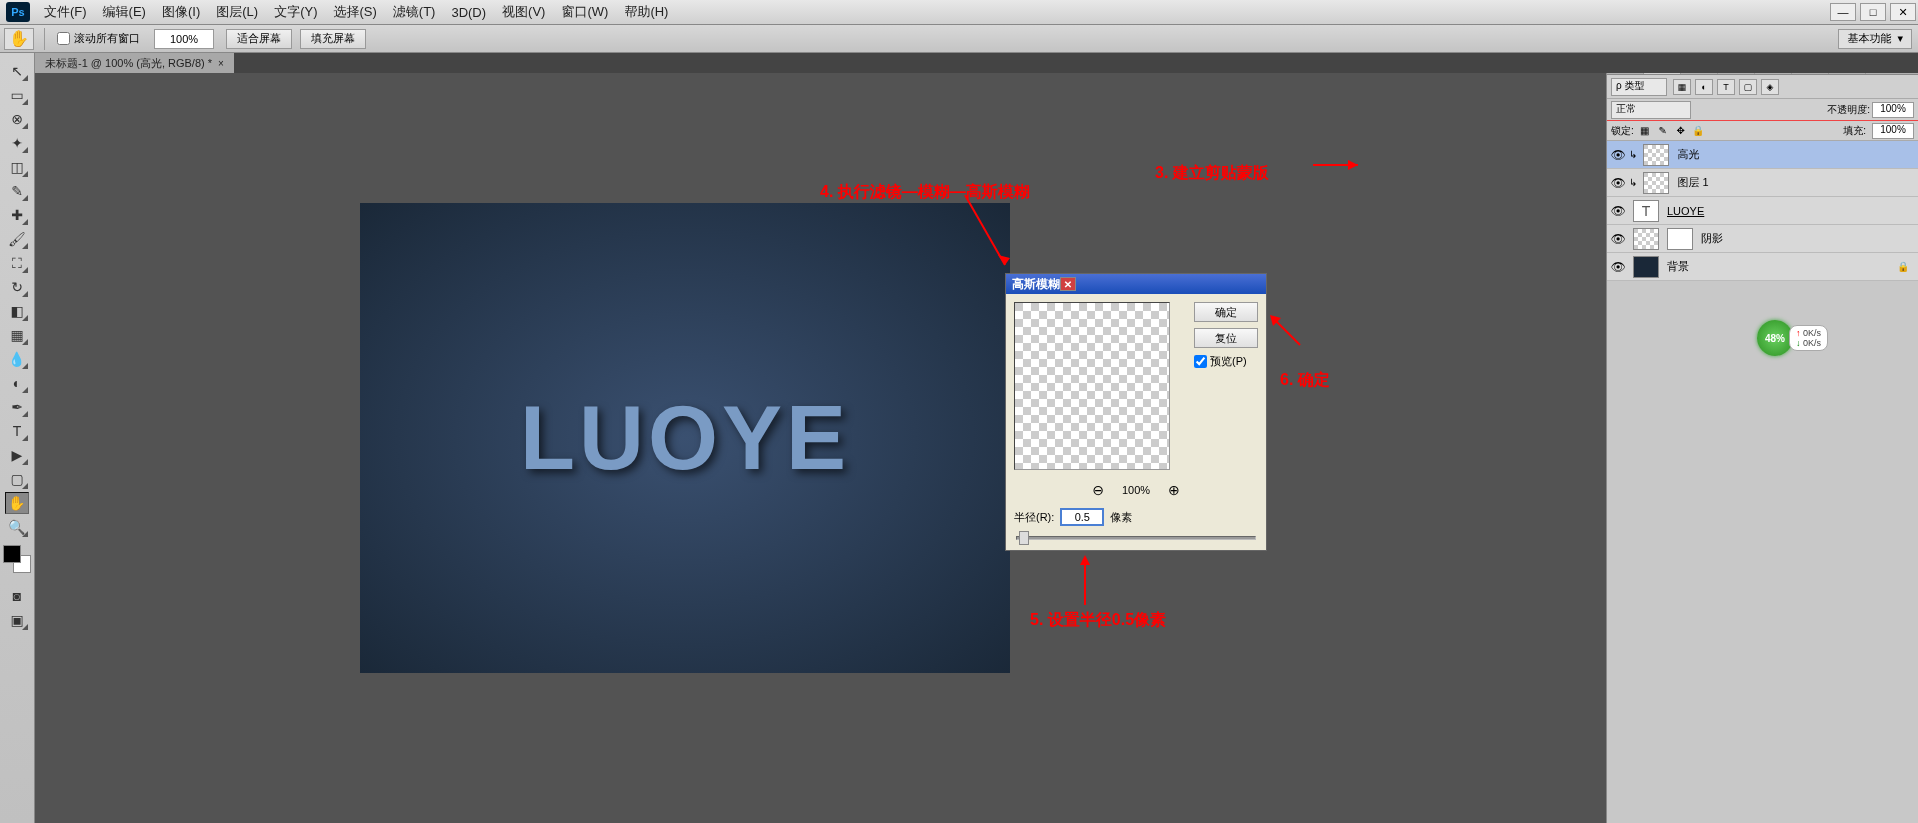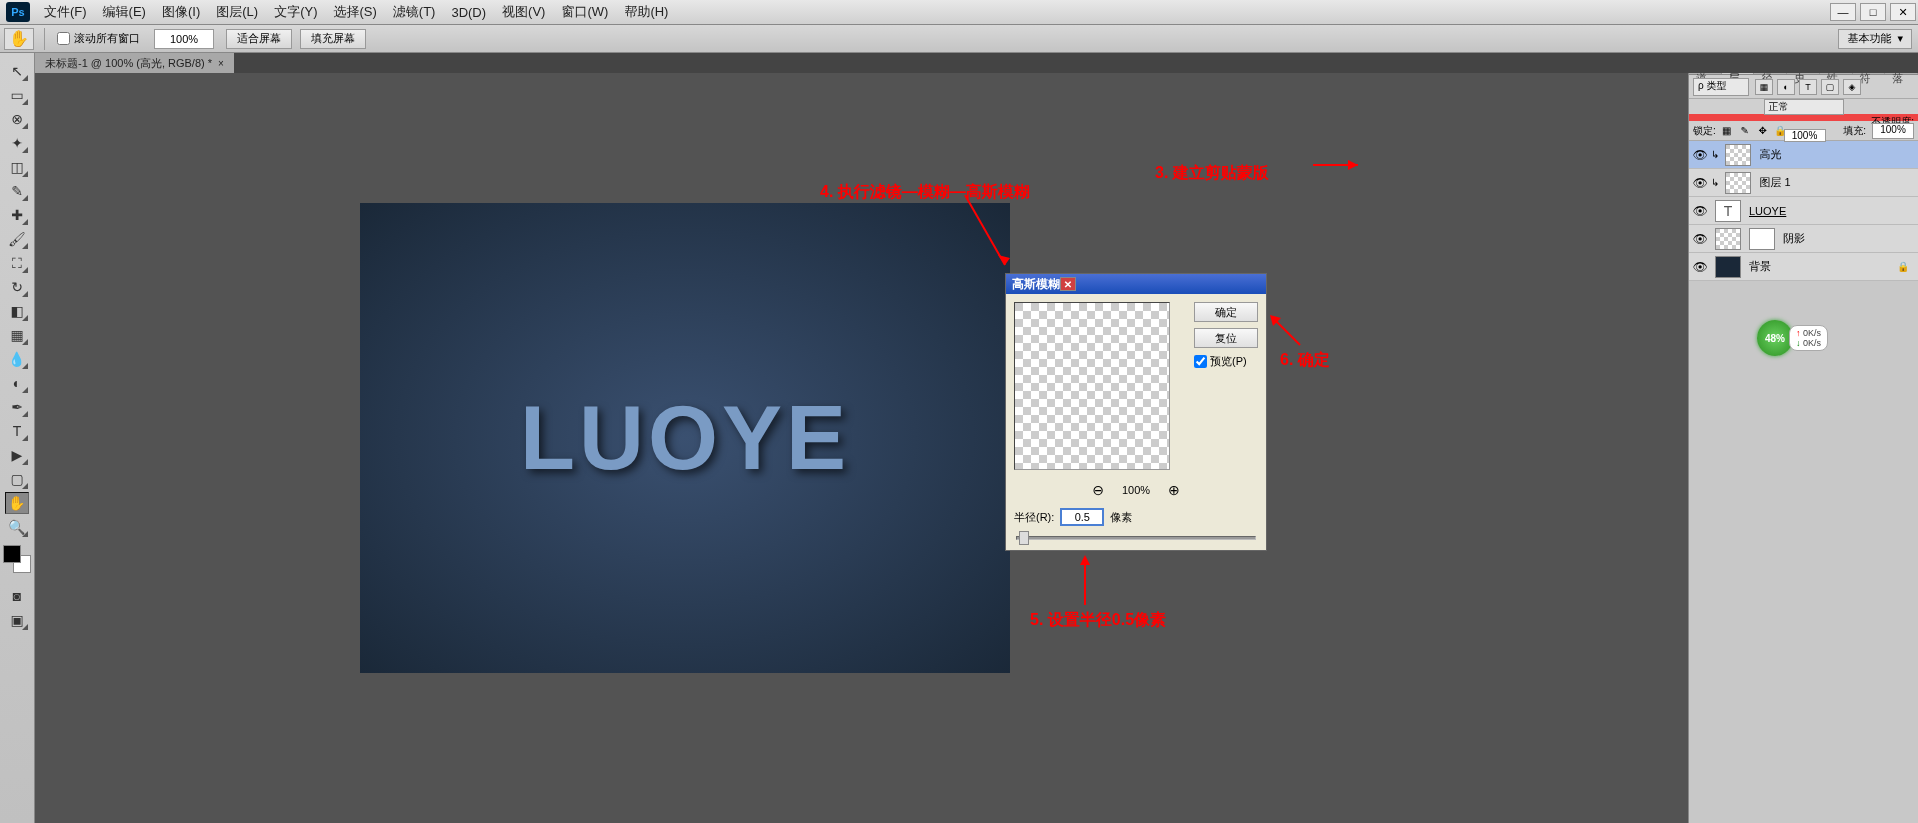--- a/index.html
+++ b/index.html
@@ -59,30 +59,30 @@
 .dlg-check input { margin-right: 3px; }
 .zoom-row { display: flex; align-items: center; justify-content: center; gap: 18px; font-size: 11px; padding: 4px 0; }
 .zoom-glyph { font-size: 14px; }
 .radius-row { padding: 6px 8px; font-size: 11px; display: flex; align-items: center; gap: 6px; }
 .radius-input { width: 44px; height: 18px; border: 2px solid #4a7fd4; text-align: center; font-size: 11px; background: #fff; color: #000; }
 .slider-row { padding: 4px 10px 10px; }
 .slider-track { height: 4px; background: #999; border: 1px inset #bbb; position: relative; }
 .slider-thumb { width: 10px; height: 14px; background: #ddd; border: 1px solid #888; position: absolute; left: 2px; top: -6px; }
 
 
-.right-panels { position: absolute; right: 0; top: 53px; width: 230px; bottom: 0; background: #c8c8c8; border-left: 1px solid #888; }
+.right-panels { position: absolute; right: 0; top: 53px; width: 312px; bottom: 0; background: #c8c8c8; border-left: 1px solid #888; }
 .panel-tabs { height: 22px; background: #b0b0b0; display: flex; border-bottom: 1px solid #888; font-size: 11px; }
 .panel-tab { padding: 3px 7px; color: #444; border-right: 1px solid #999; }
 .panel-tab.active { background: #d0d0d0; color: #000; }
 .layers-panel { background: #d0d0d0; }
 .layer-filter-row { height: 24px; display: flex; align-items: center; padding: 0 4px; border-bottom: 1px solid #aaa; }
 .filter-select { width: 56px; height: 18px; border: 1px solid #999; font-size: 10px; background: #e8e8e8; padding: 0 4px; }
 .filter-icons { display: flex; margin-left: 6px; gap: 4px; }
 .filter-icon { width: 18px; height: 16px; border: 1px solid #999; background: #e0e0e0; display: flex; align-items: center; justify-content: center; font-size: 9px; }
-.blend-row { height: 22px; display: flex; align-items: center; padding: 0 4px; border-bottom: 7px solid #ef4444; font-size: 10px; flex-direction: column; }
+.blend-row { height: 22px; display: flex; align-items: center; padding: 0 4px; border-bottom: 1px solid #ef4444; font-size: 10px; }
 .blend-select { width: 80px; height: 18px; border: 1px solid #999; background: #e8e8e8; font-size: 10px; padding: 0 4px; }
 .opacity-label { margin-left: auto; text-align: right; }
 .opacity-val { width: 42px; height: 16px; border: 1px solid #999; background: #fff; text-align: center; margin-left: 2px; }
 .lock-row { height: 20px; display: flex; align-items: center; padding: 0 4px; border-bottom: 1px solid #aaa; font-size: 10px; gap: 4px; }
 .lock-icon { width: 14px; height: 14px; display: flex; align-items: center; justify-content: center; font-size: 10px; }
 .fill-label { margin-left: auto; }
 .layer-list { background: #d8d8d8; }
 .layer-item { height: 28px; display: flex; align-items: center; border-bottom: 1px solid #bbb; font-size: 11px; }
 .layer-item.selected { background: #a8c0e8; }
 .layer-eye { width: 22px; text-align: center; font-size: 12px; }
@@ -176,21 +176,21 @@
 
 <div class="canvas-area">
   <div class="canvas">
     <div class="luoye-text">LUOYE</div>
   </div>
 </div>
 
 <div class="annotation" style="left:1155px; top:163px">3. 建立剪贴蒙版</div>
 <div class="annotation" style="left:820px; top:182px">4. 执行滤镜—模糊—高斯模糊</div>
 <div class="annotation" style="left:1030px; top:610px">5. 设置半径0.5像素</div>
-<div class="annotation" style="left:1280px; top:350px">6. 确定</div>
+<div class="annotation" style="left:1280px; top:370px">6. 确定</div>
 
 <svg class="arrow" style="left:960px; top:190px; width:60px; height:90px">
   <line x1="5" y1="5" x2="45" y2="75" class="arrow-line"></line>
   <polygon points="45,75 38,65 50,68" class="arrow-head"></polygon>
 </svg>
 <svg class="arrow" style="left:1308px; top:155px; width:60px; height:20px">
   <line x1="5" y1="10" x2="50" y2="10" class="arrow-line"></line>
   <polygon points="50,10 40,5 40,15" class="arrow-head"></polygon>
 </svg>
 <svg class="arrow" style="left:1075px; top:550px; width:20px; height:60px">

